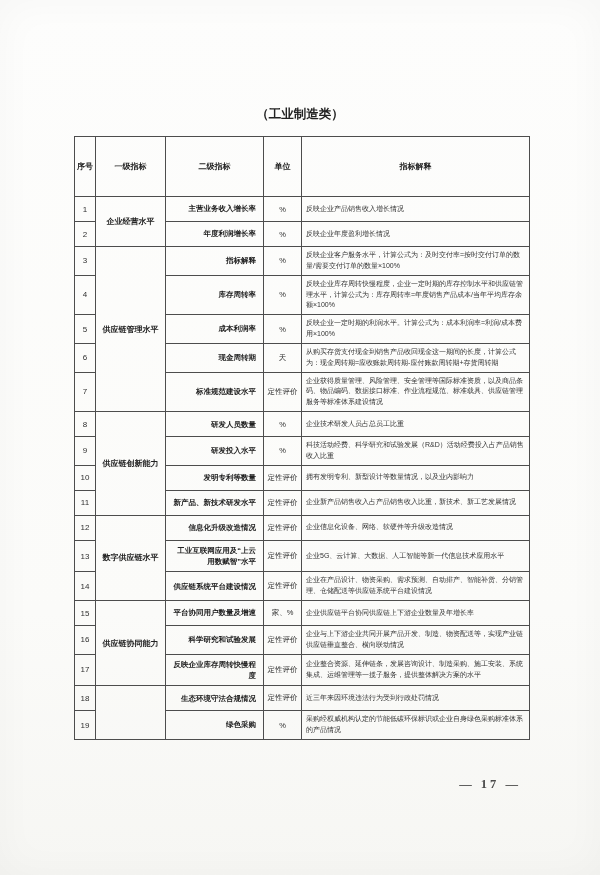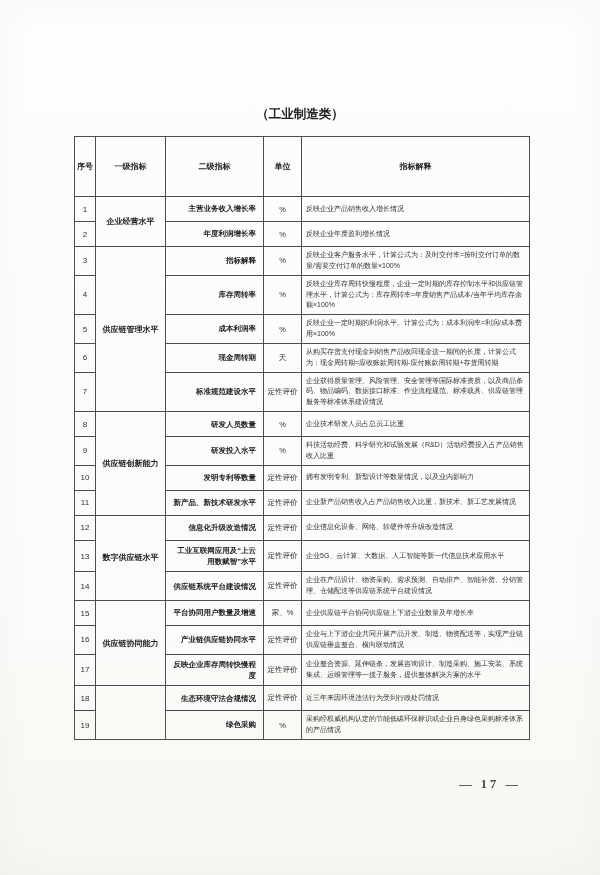--- a/index.html
+++ b/index.html
@@ -159,21 +159,21 @@
         </tr>
         <tr>
           <td class="c-no">15</td>
           <td class="c-g" rowspan="3">供应链协同能力</td>
           <td class="c-ind">平台协同用户数量及增速</td>
           <td class="c-unit">家、%</td>
           <td class="c-exp">企业供应链平台协同供应链上下游企业数量及年增长率</td>
         </tr>
         <tr>
           <td class="c-no">16</td>
-          <td class="c-ind">产业链供应链协同水平</td>
+          <td class="c-ind">科学研究和试验发展</td>
           <td class="c-unit">定性评价</td>
           <td class="c-exp">企业与上下游企业共同开展产品开发、制造、物资配送等，实现产业链供应链垂直整合、横向联动情况</td>
         </tr>
         <tr>
           <td class="c-no">17</td>
           <td class="c-ind">反映企业库存周转快慢程度</td>
           <td class="c-unit">定性评价</td>
           <td class="c-exp">企业整合资源、延伸链条，发展咨询设计、制造采购、施工安装、系统集成、运维管理等一揽子服务，提供整体解决方案的水平</td>
         </tr>
         <tr>

